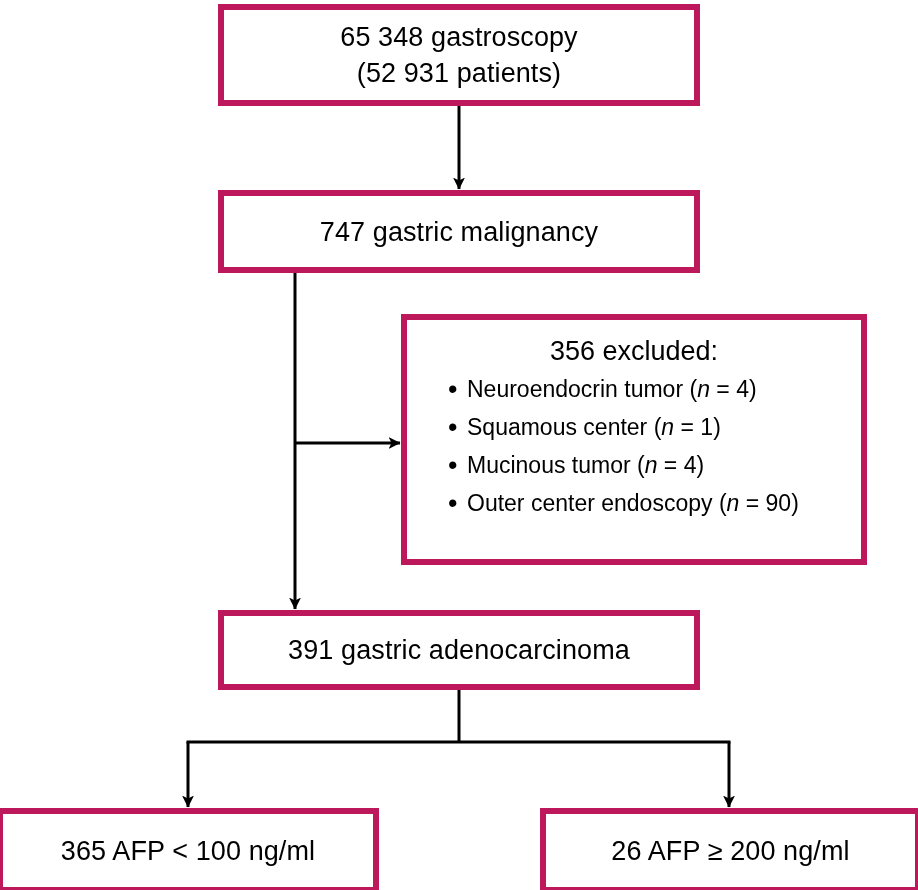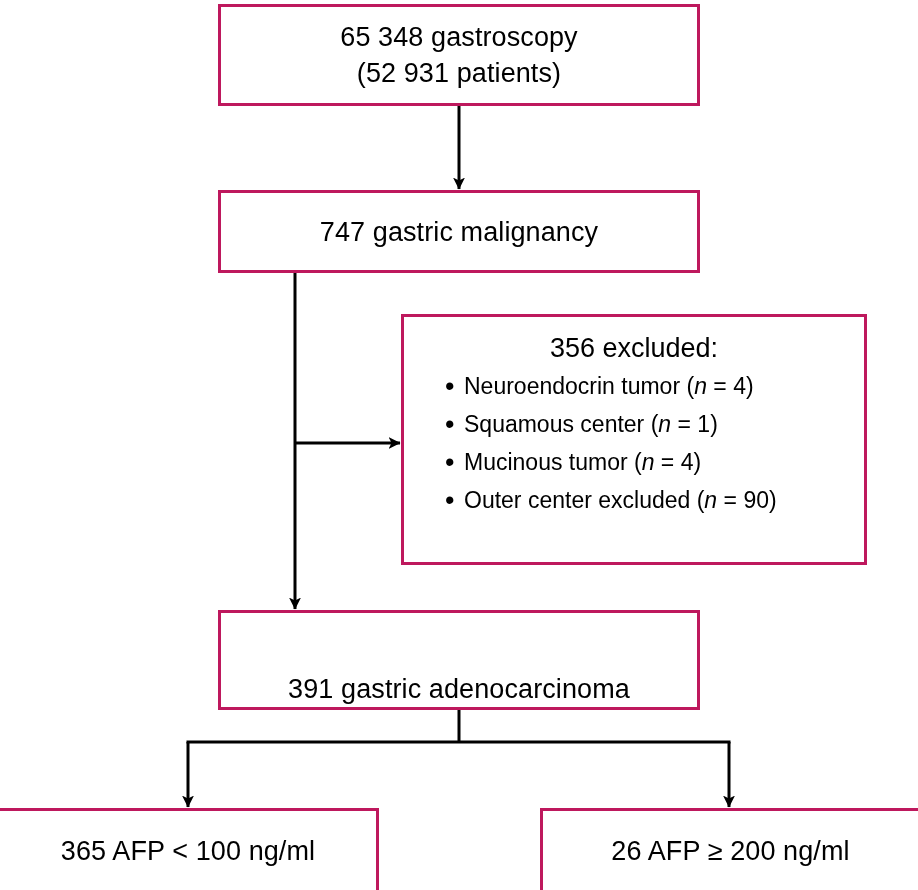--- a/index.html
+++ b/index.html
@@ -23,21 +23,21 @@
     position: absolute;
     left: 0;
     top: 0;
     width: 918px;
     height: 890px;
     pointer-events: none;
   }
   .node {
     position: absolute;
     box-sizing: border-box;
-    border: 3px solid #be185d;
+    border: 6px solid #be185d;
     background: #ffffff;
     display: flex;
     align-items: center;
     justify-content: center;
     text-align: center;
   }
   .node-text {
     font-size: 27px;
     line-height: 36px;
     letter-spacing: 0.1px;
@@ -53,22 +53,21 @@
   #node-malignancy {
     left: 218px;
     top: 190px;
     width: 482px;
     height: 83px;
   }
   #node-adenocarcinoma {
     left: 218px;
     top: 610px;
     width: 482px;
-    height: 100px;
-    align-items: flex-end;
+    height: 80px;
   }
   #node-excluded {
     left: 401px;
     top: 314px;
     width: 466px;
     height: 251px;
     display: block;
     padding: 14px 10px 6px 10px;
   }
   #node-afp-low {
@@ -148,21 +147,21 @@
   <div class="node" id="node-malignancy">
     <div class="node-text">747 gastric malignancy</div>
   </div>
 
   <div class="node" id="node-excluded">
     <div class="excluded-title">356 excluded:</div>
     <ul class="excluded-list" id="excluded-list">
         <li><span>Neuroendocrin tumor </span><span>(</span><span class="var-n">n</span><span> = </span><span>4</span><span>)</span></li>
         <li><span>Squamous center </span><span>(</span><span class="var-n">n</span><span> = </span><span>1</span><span>)</span></li>
         <li><span>Mucinous tumor </span><span>(</span><span class="var-n">n</span><span> = </span><span>4</span><span>)</span></li>
-        <li><span>Outer center excluded </span><span>(</span><span class="var-n">n</span><span> = </span><span>90</span><span>)</span></li>
+        <li><span>Outer center endoscopy </span><span>(</span><span class="var-n">n</span><span> = </span><span>90</span><span>)</span></li>
       </ul>
   </div>
 
   <div class="node" id="node-adenocarcinoma">
     <div class="node-text">391 gastric adenocarcinoma</div>
   </div>
 
   <div class="node" id="node-afp-low">
     <div class="node-text">365 AFP &lt; 100 ng/ml</div>
   </div>

